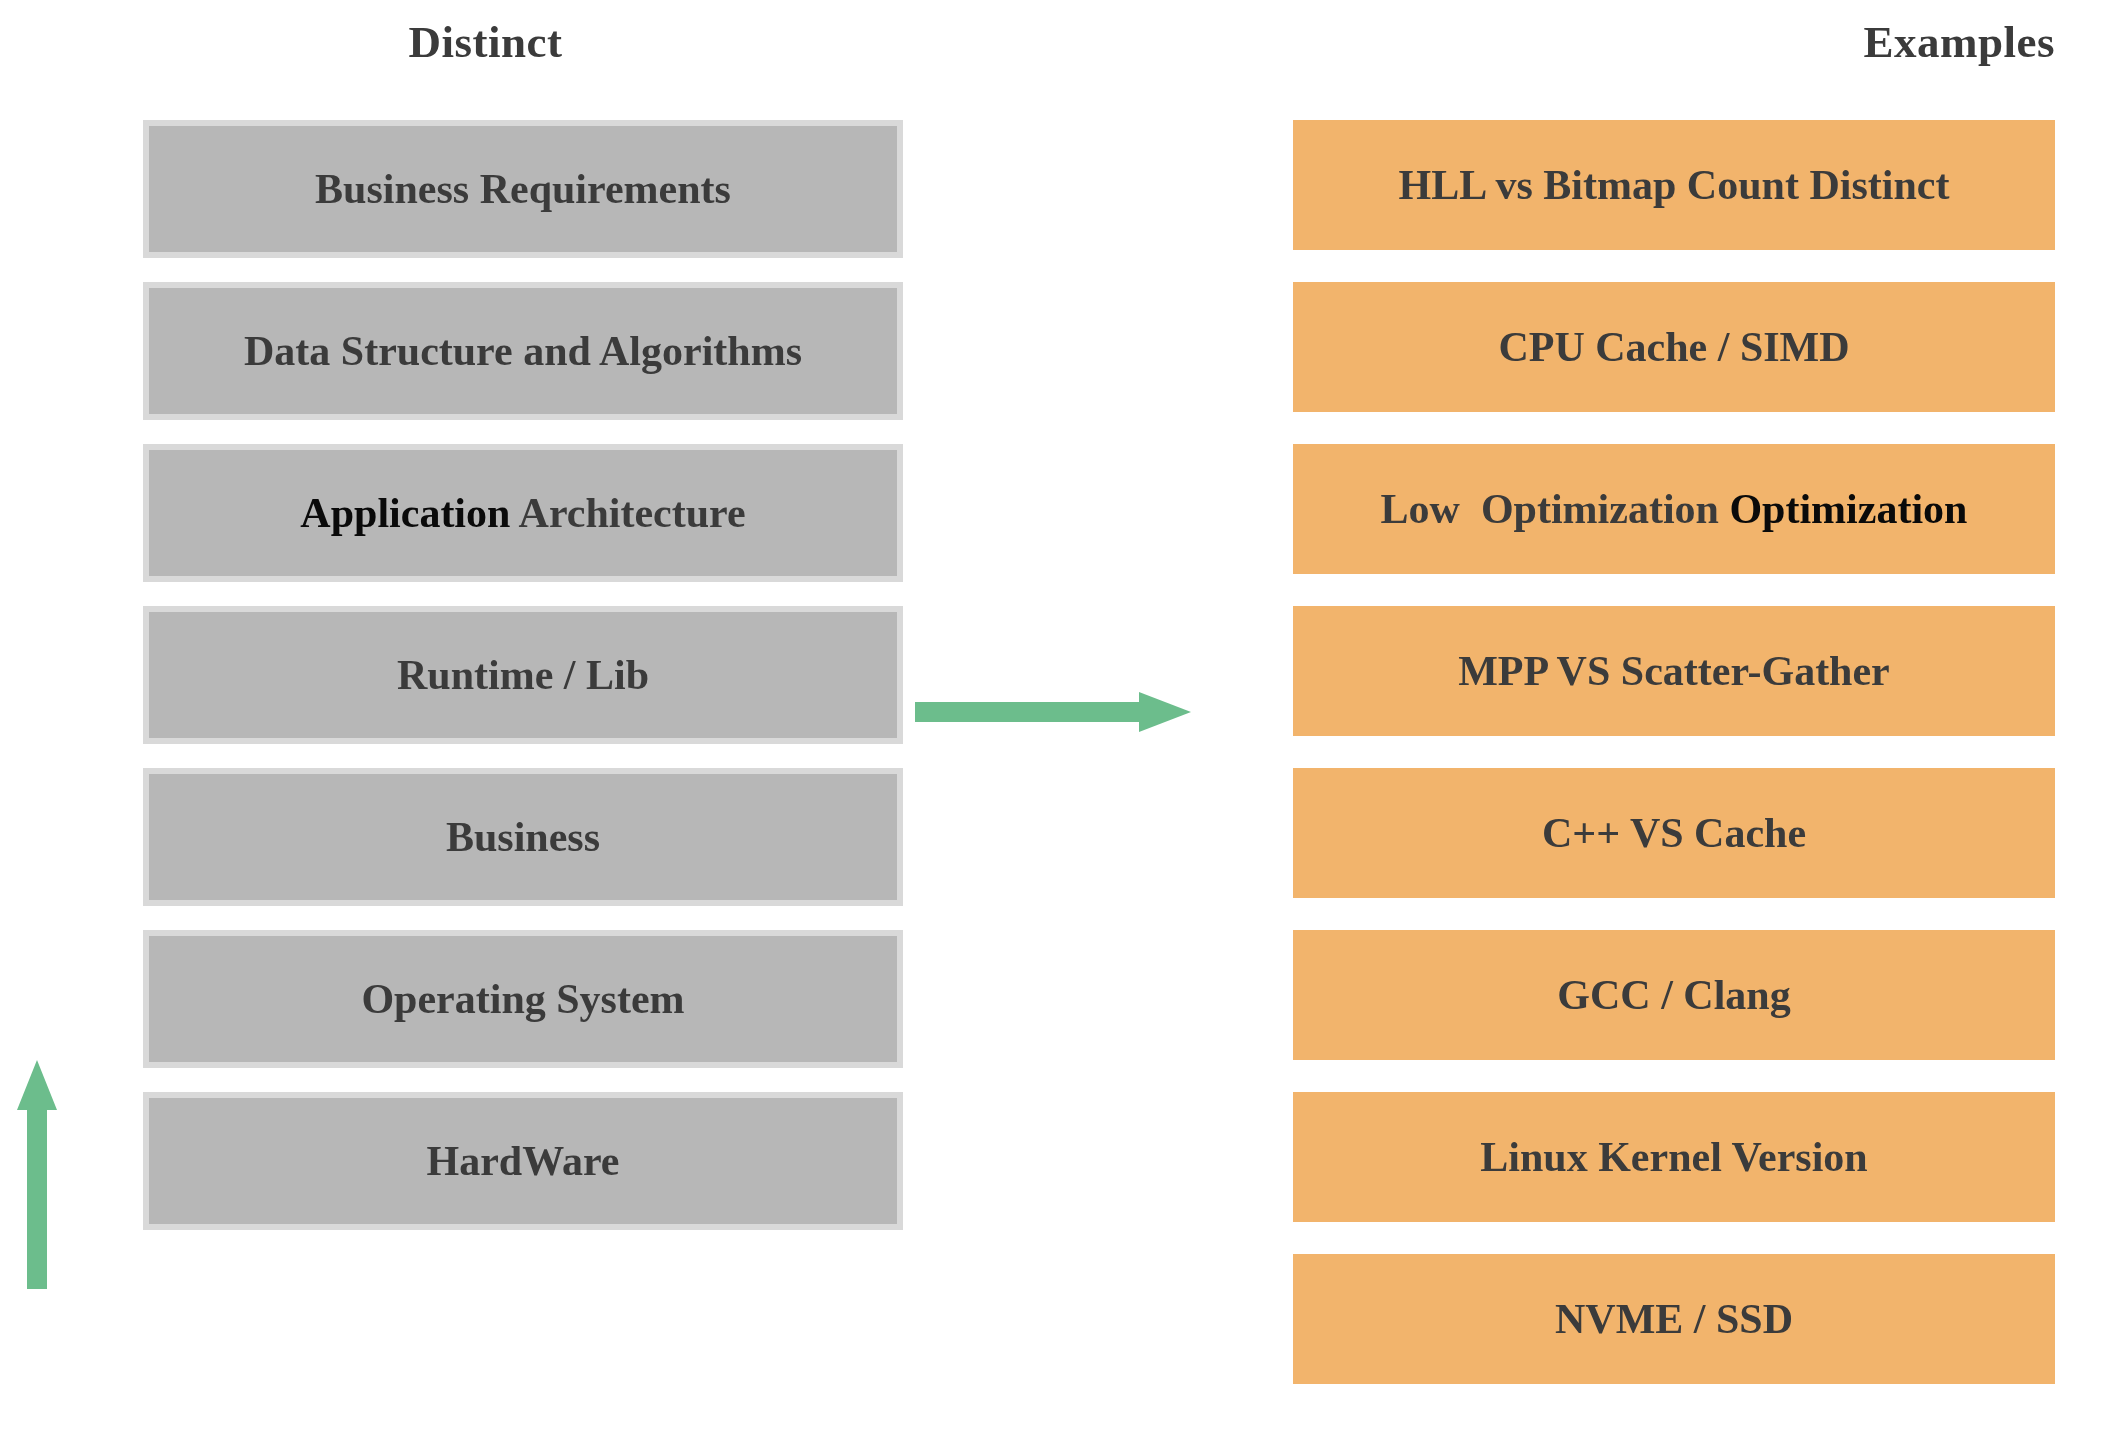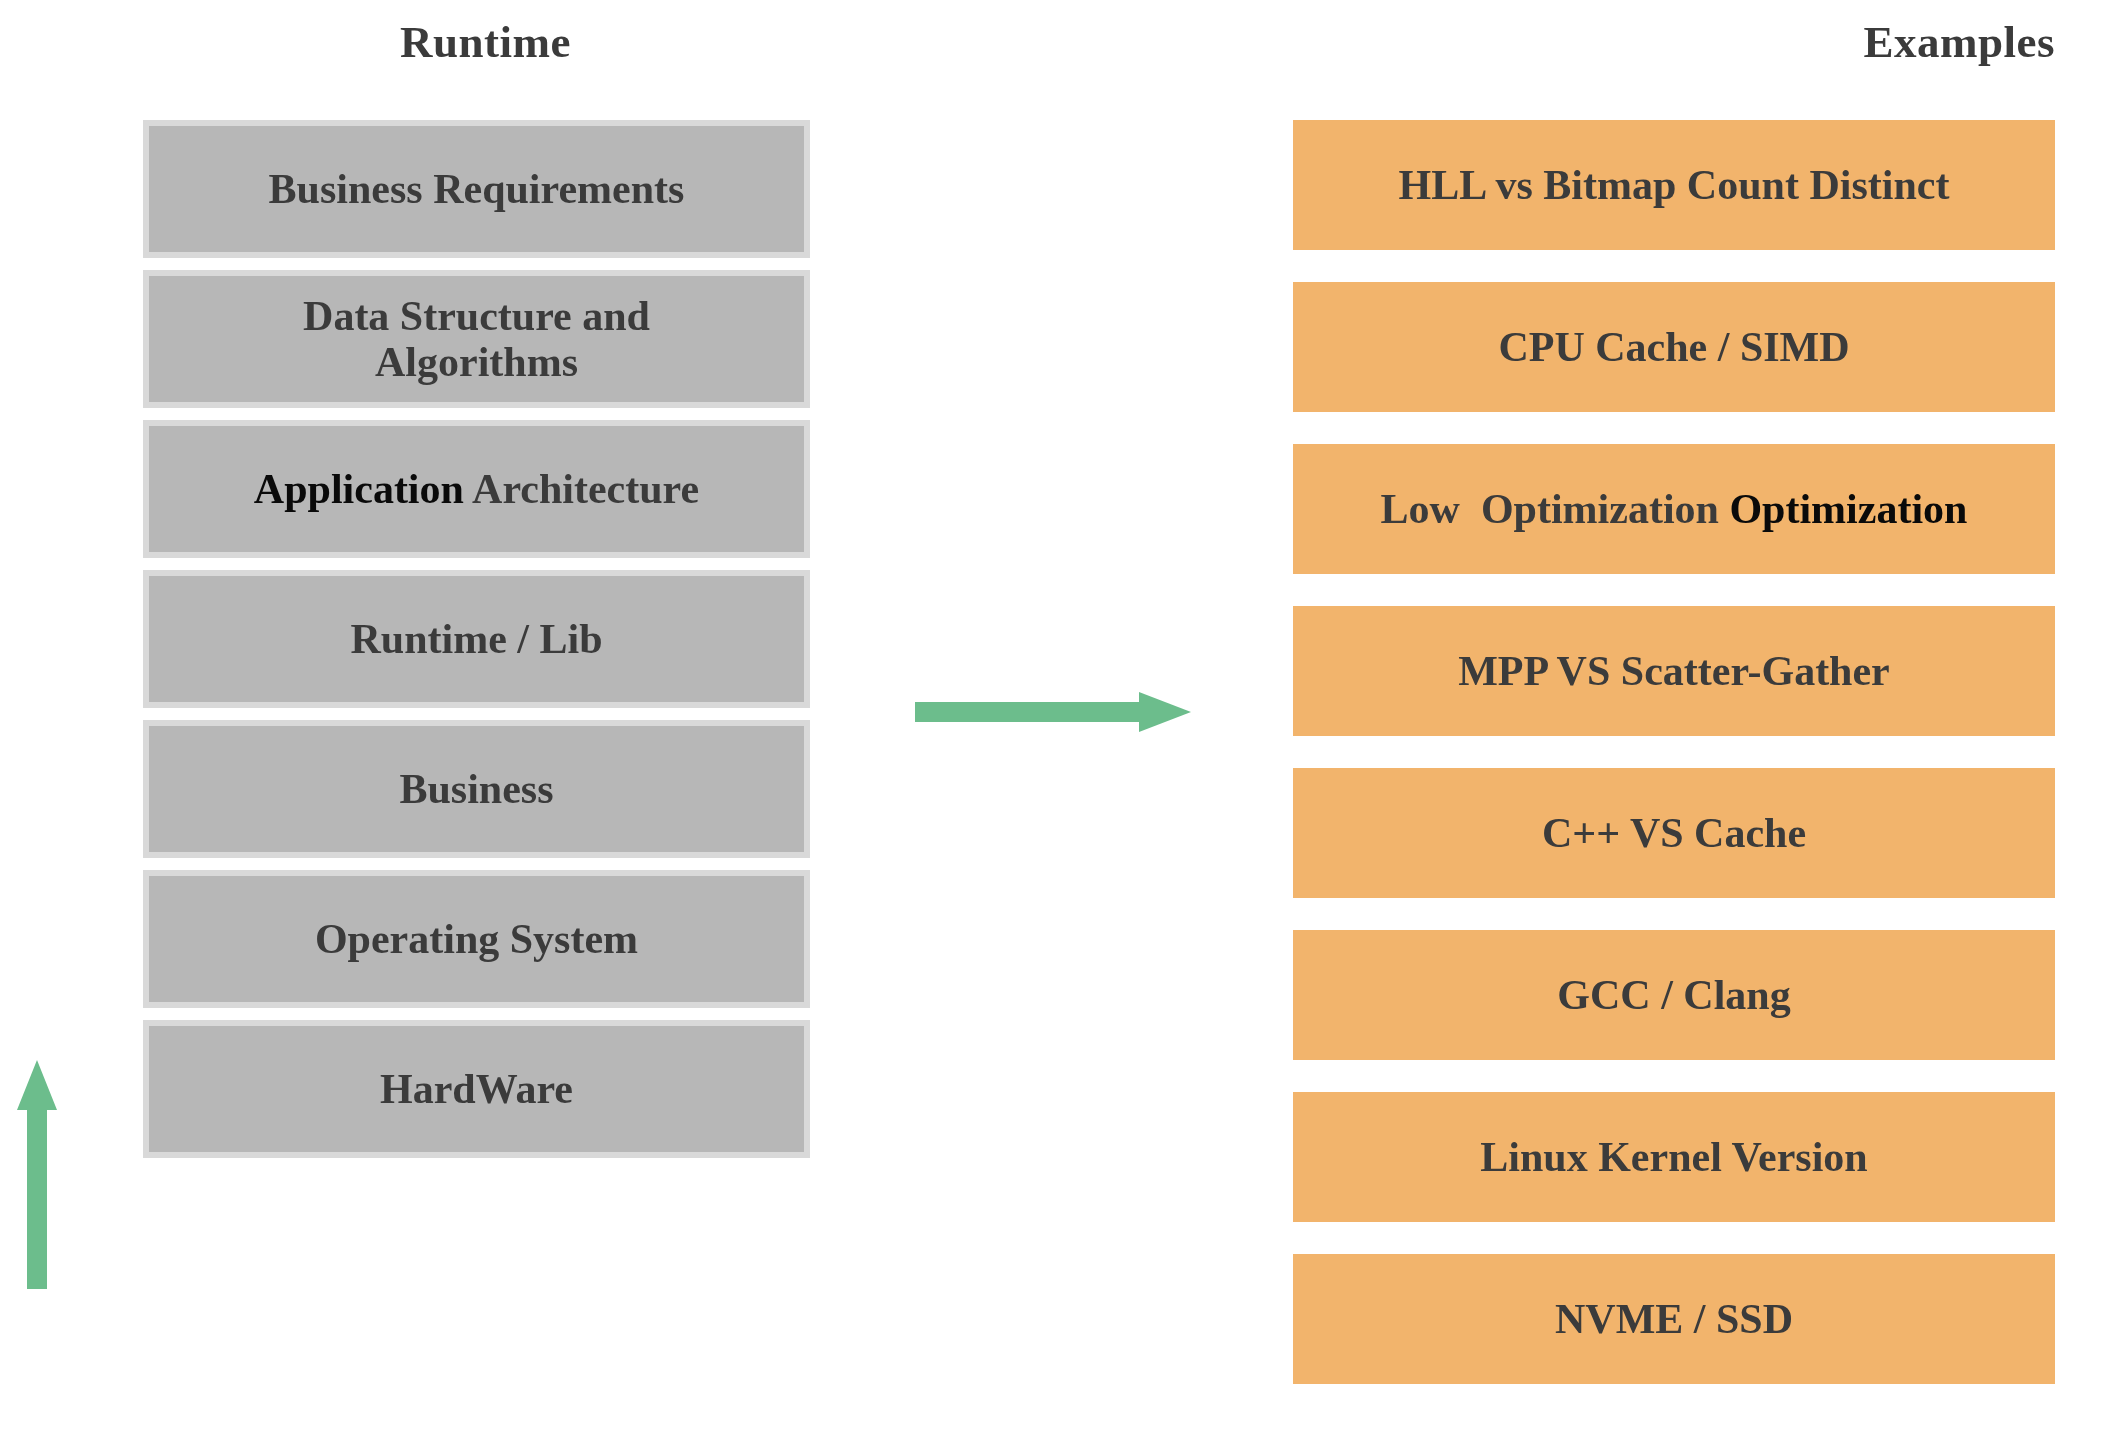--- a/index.html
+++ b/index.html
@@ -42,23 +42,23 @@
     text-align: center;
     font-weight: bold;
     font-size: 42px;
     line-height: 1.1;
     color: var(--text, #3b3b3b);
   }
   .box .label { white-space: pre-wrap; }
   .box .strong { color: var(--text-strong, #0a0a0a); }
 
   .box.gray {
-    width: 667px;
+    width: 760px;
     height: 138px;
-    margin-bottom: 12px;
+    margin-bottom: 24px;
     background: var(--box-gray, #b7b7b7);
     border: 6px solid var(--box-gray-border, #d9d9d9);
     padding: 12px 50px;
   }
   .box.orange {
     width: 762px;
     height: 130px;
     margin-bottom: 32px;
     background: var(--box-orange, #f2b46c);
     padding: 8px 10px;
@@ -108,21 +108,21 @@
     left: 10px; top: 50px;
     width: 20px; height: 179px;
     background: var(--arrow-green, #6cbd8c);
   }
 </style>
 </head>
 <body>
 
 <div class="canvas" style="--box-gray: #b7b7b7; --box-gray-border: #d9d9d9; --box-orange: #f2b46c; --arrow-green: #6cbd8c; --text: #3b3b3b; --text-strong: #0a0a0a;">
 
-  <div class="col-title theories">Runtime</div>
+  <div class="col-title theories">Distinct</div>
 
   <div class="col-title examples">Examples</div>
 
   <div class="column left">
       <div class="box gray">
         <span class="label"><span>Business Requirements</span></span>
       </div>
       <div class="box gray">
         <span class="label"><span>Data Structure and Algorithms</span></span>
       </div>

